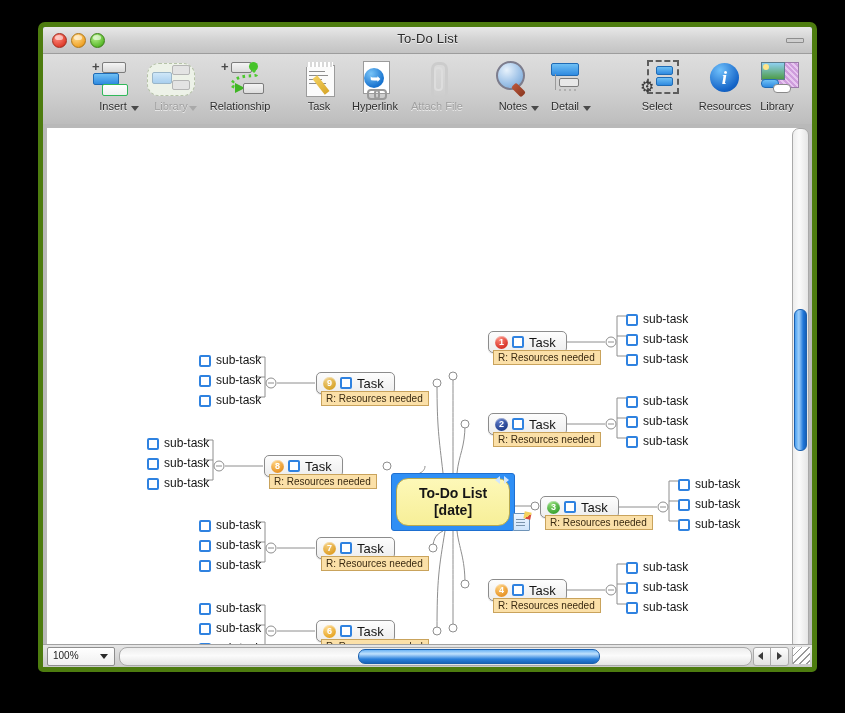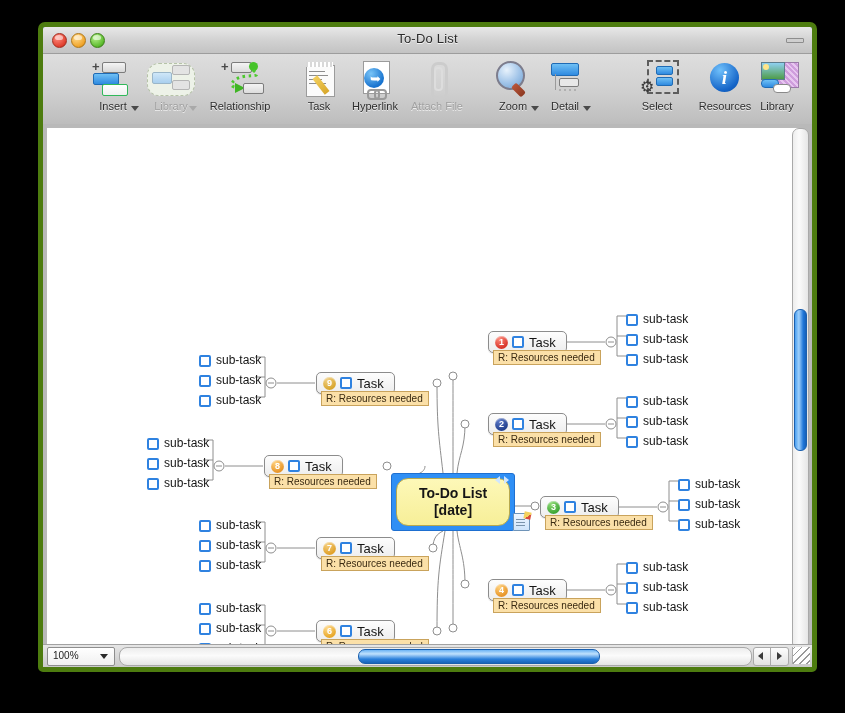--- a/index.html
+++ b/index.html
@@ -277,21 +277,21 @@
     </div>
 
     <div class="tool" style="left:438px;">
       <div class="glyph">
         <div style="position:absolute;left:15px;top:3px;width:25px;height:25px;border-radius:50%;
              background:radial-gradient(circle at 35% 28%,#e8f2fc,#9fc3e8 55%,#6f9fd0);
              border:2px solid #7d7d8d;"></div>
         <div style="position:absolute;left:34px;top:25px;width:7px;height:14px;
              background:linear-gradient(#b8553a,#8e3a22);transform:rotate(-45deg);border-radius:2px;"></div>
       </div>
-      <div class="lbl">Zoom</div>
+      <div class="lbl">Notes</div>
       <div class="caret"></div>
     </div>
 
     <div class="tool" style="left:490px;">
       <div class="glyph">
         <div class="box" style="left:18px;top:5px;width:26px;height:11px;background:linear-gradient(#6fc0f5,#2f8ae0);border-color:#1f6bb5;"></div>
         <div class="box" style="left:26px;top:20px;width:18px;height:7px;background:#e8e8e8;"></div>
         <div style="position:absolute;left:26px;top:31px;width:18px;height:2px;
              background:repeating-linear-gradient(to right,#b0b0b0 0 2px,transparent 2px 5px);"></div>
         <div style="position:absolute;left:22px;top:16px;width:1px;height:16px;background:#9a9a9a;"></div>

